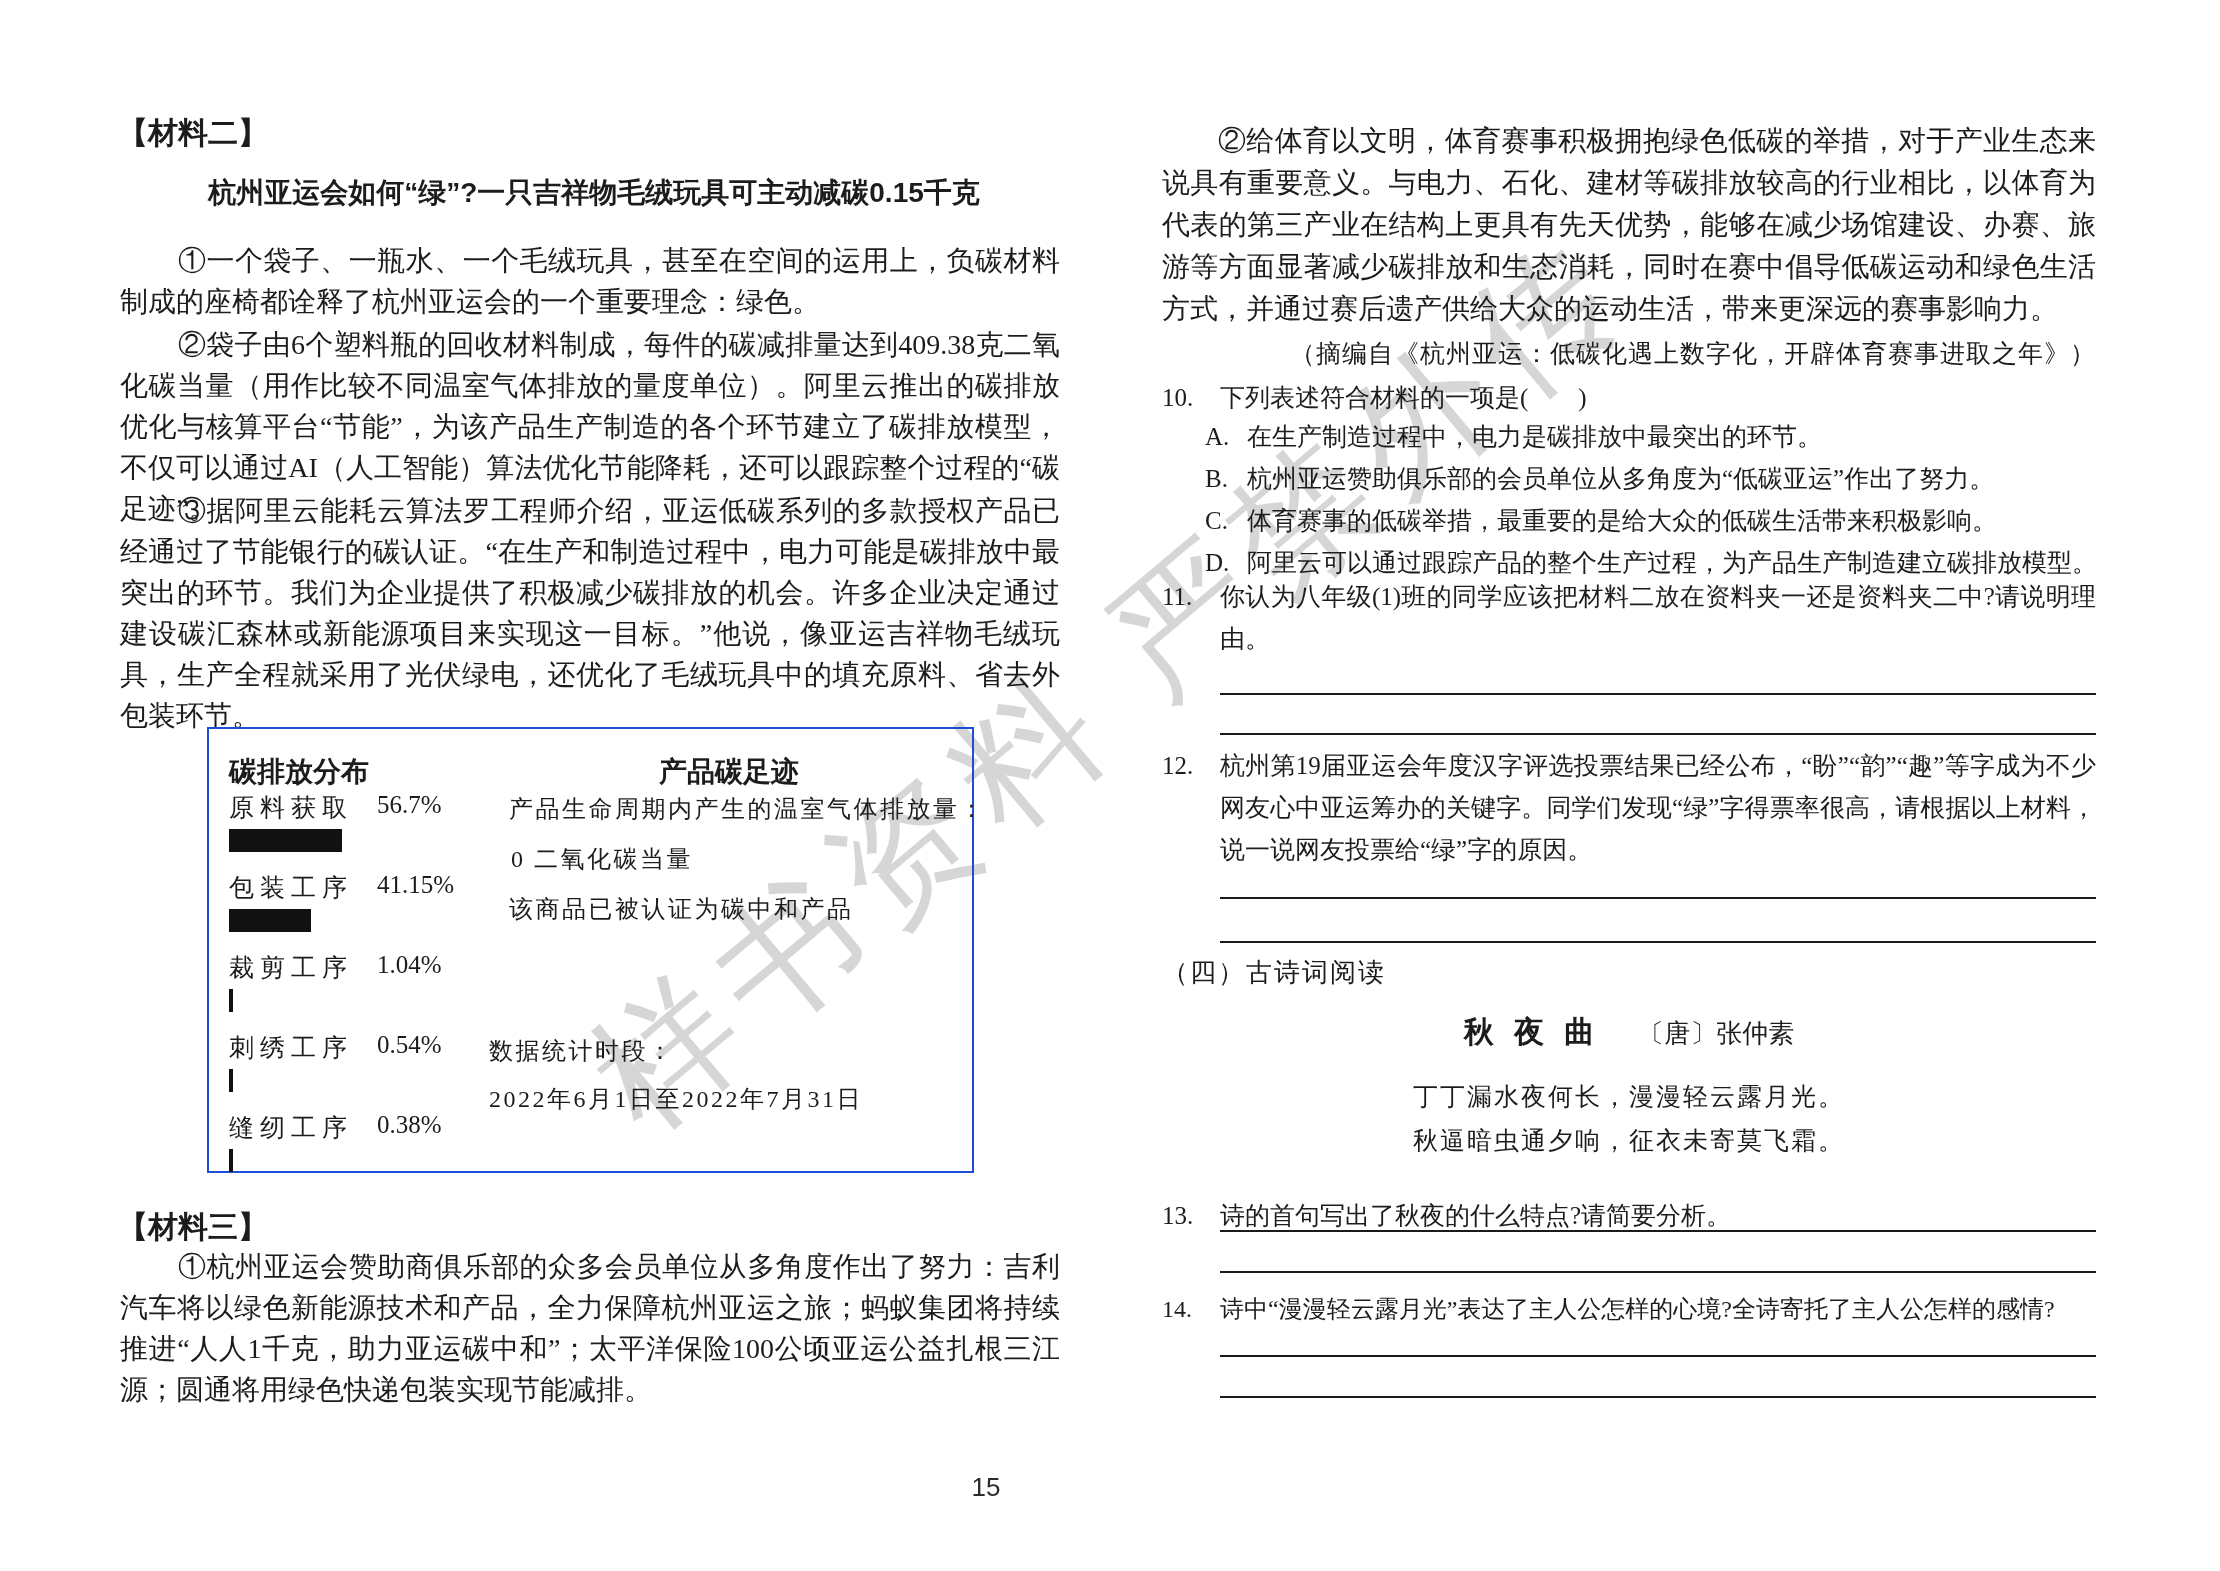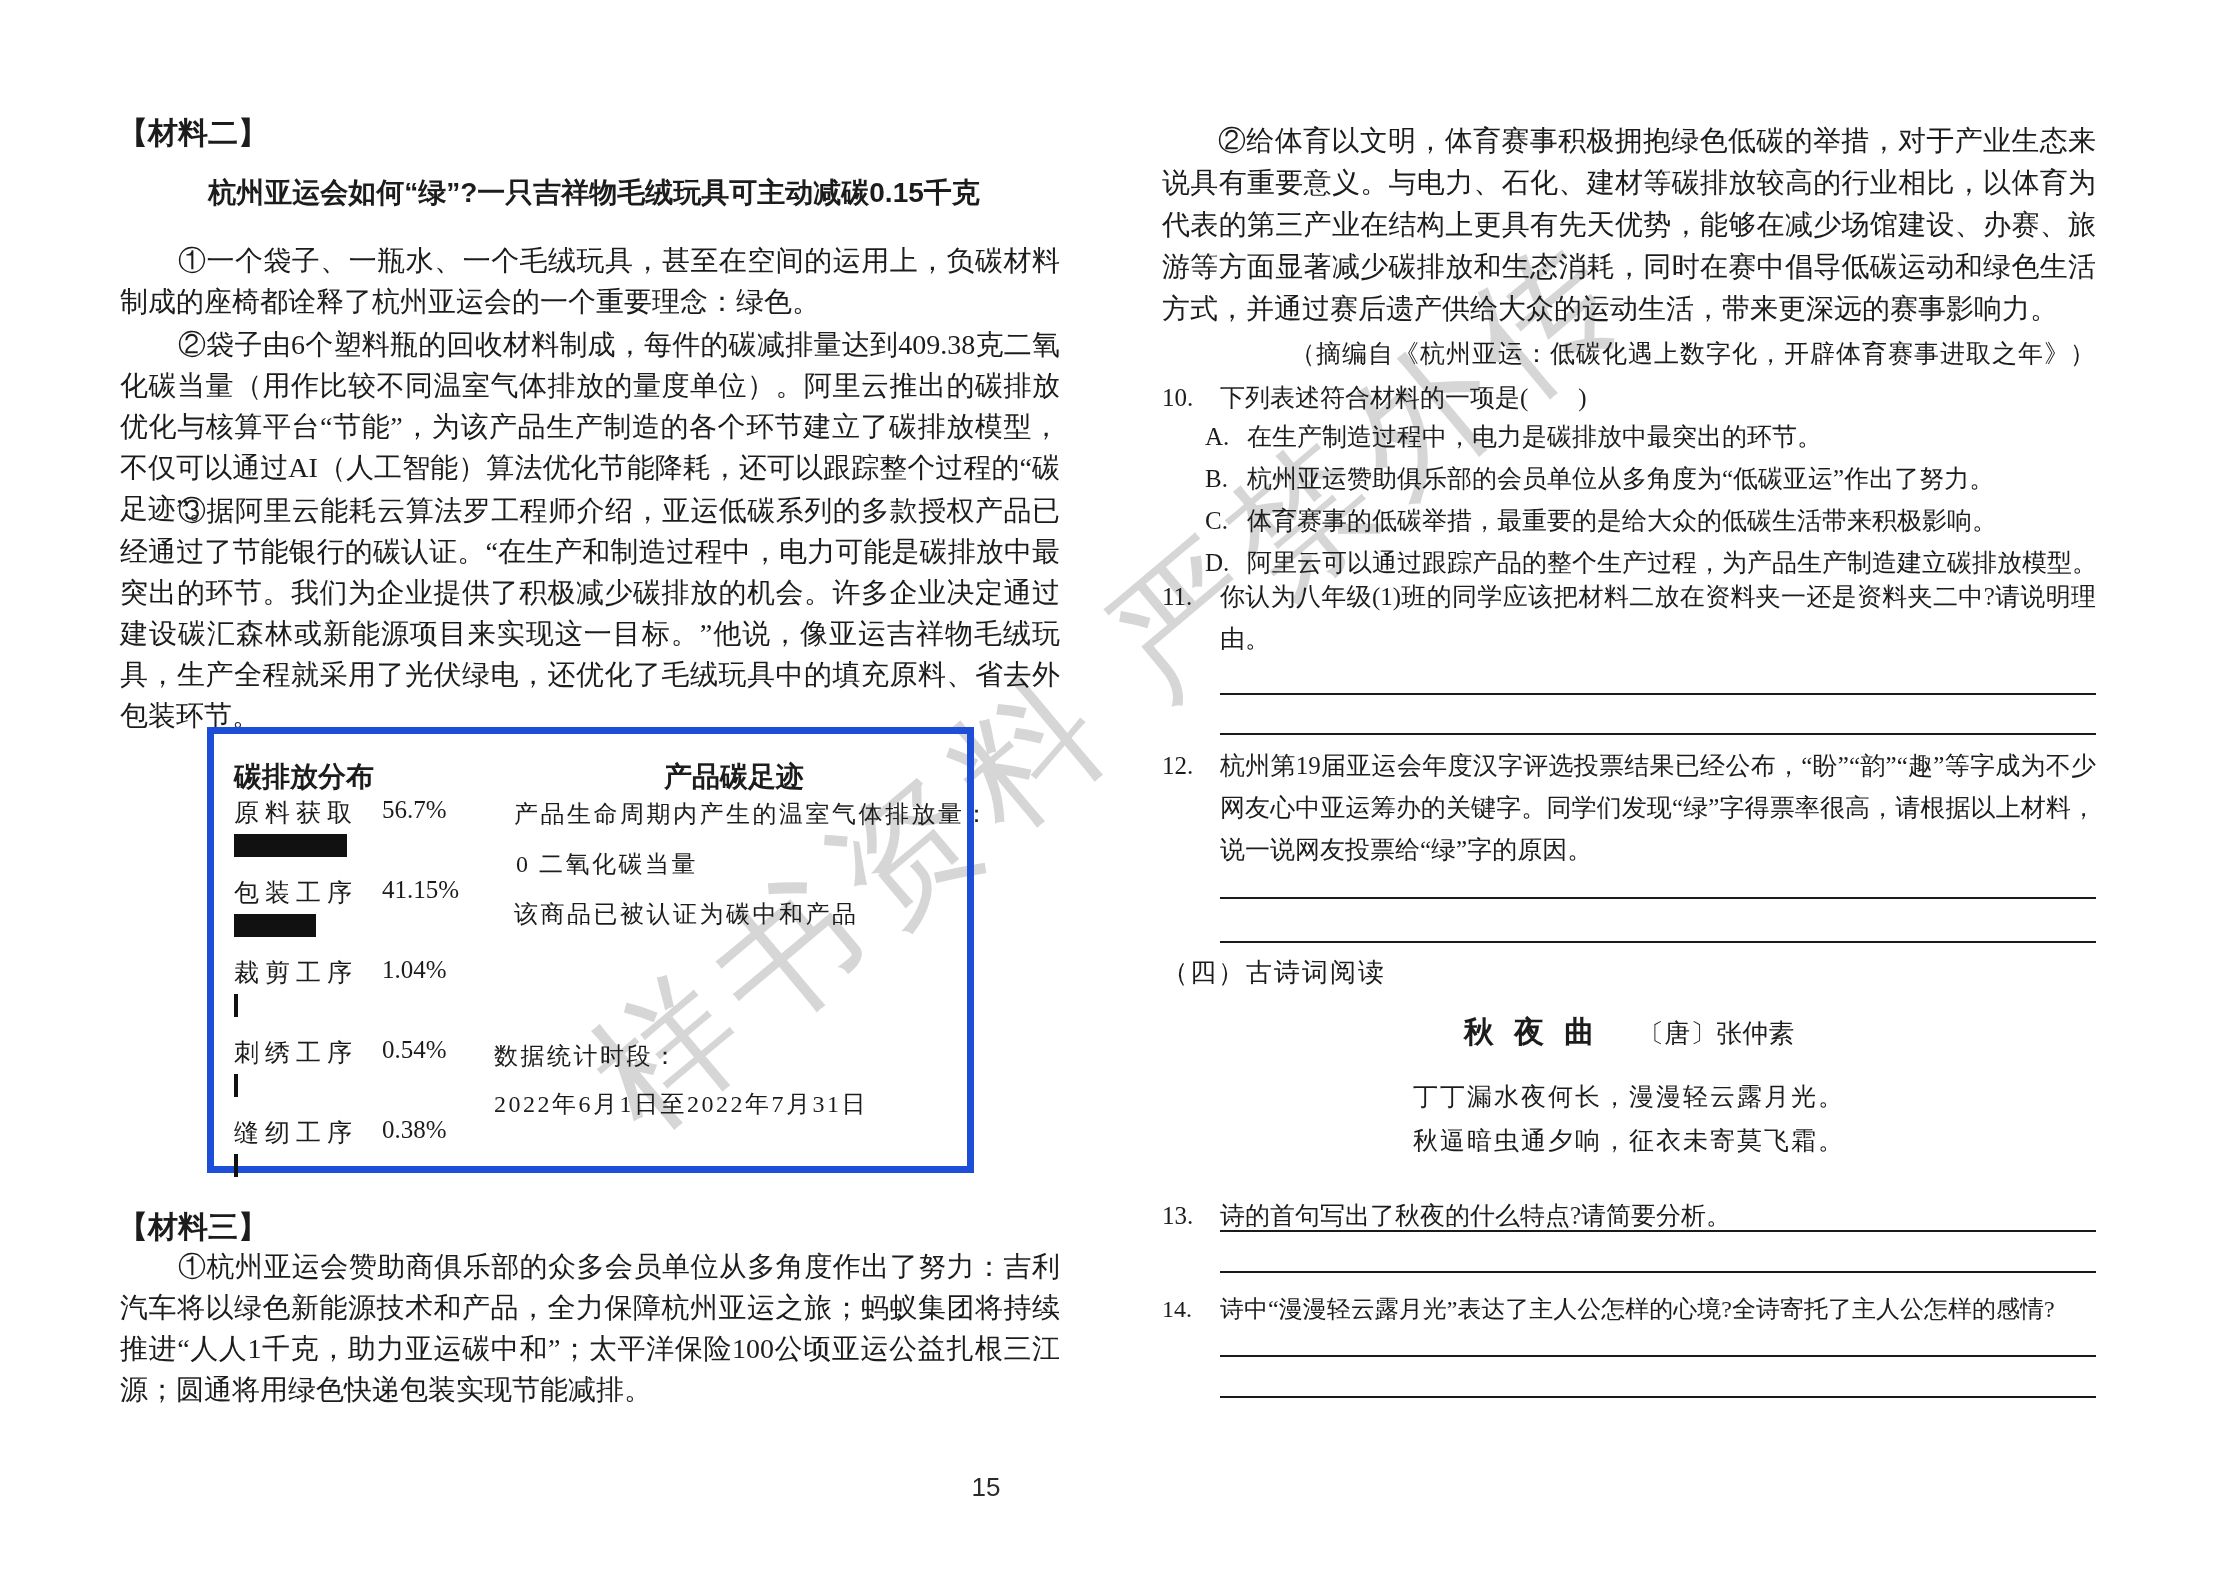--- a/index.html
+++ b/index.html
@@ -35,21 +35,21 @@
     width:940px;font-size:28px;line-height:41px;
     text-align:justify;text-indent:58px;
   }
   .para-r{
     width:934px;font-size:28px;line-height:42px;
     text-align:justify;text-indent:56px;
   }
   
   .infobox{
     left:207px;top:727px;width:767px;height:446px;
-    border:7px solid #1d4ed8;box-sizing:border-box;
+    border:2px solid #1d4ed8;box-sizing:border-box;
   }
   .ib-header{
     font-family:"Liberation Sans","DejaVu Sans",sans-serif;
     font-weight:bold;font-size:28px;
   }
   .ib-label{font-size:25px;letter-spacing:6px;}
   .ib-value{font-size:25px;}
   .ib-bar{background:#111;height:23px;}
   .ib-line{font-size:24px;letter-spacing:2.5px;white-space:nowrap;}
   

